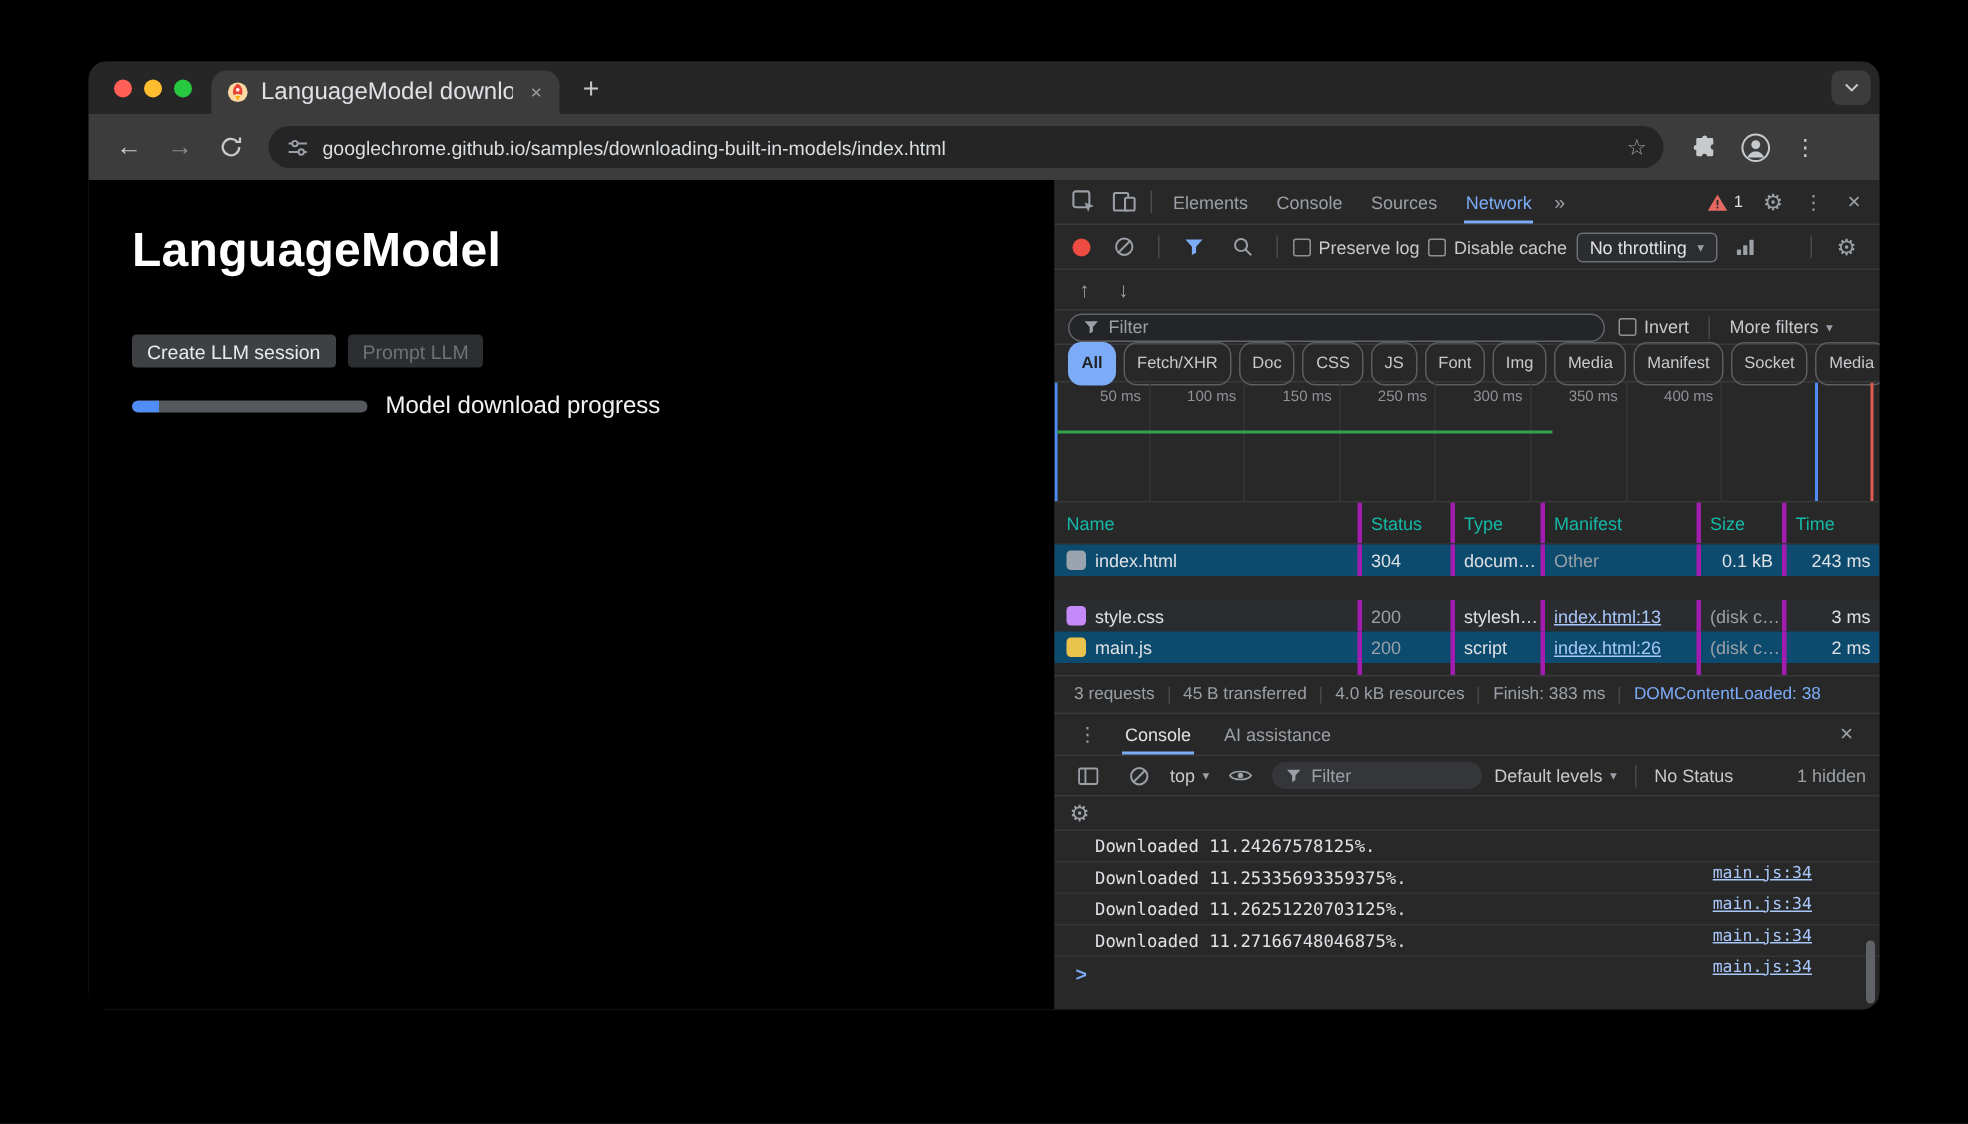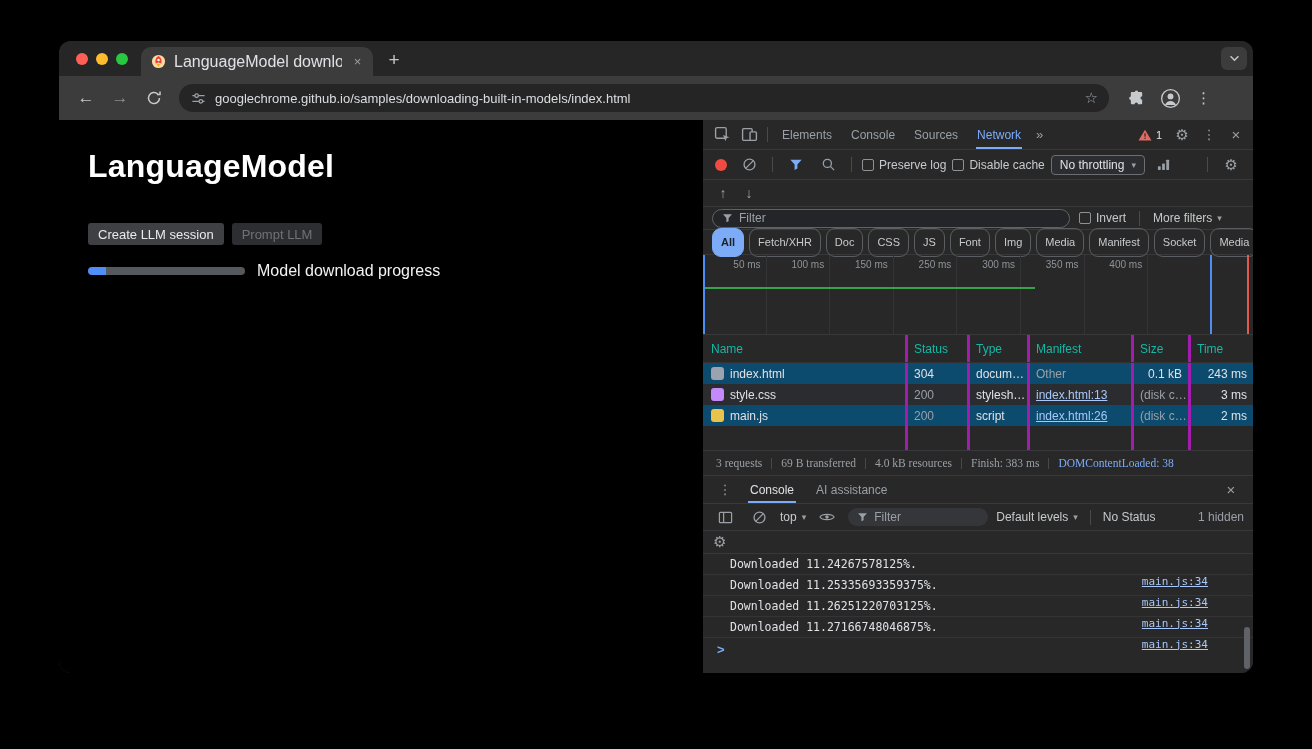--- a/index.html
+++ b/index.html
@@ -92,35 +92,35 @@
   .greenline{position:absolute;left:2px;top:32px;width:330px;height:2px;background:#37a24c;}
   .marker{position:absolute;top:0;bottom:0;width:2px;}
   .marker.blue{background:#4e8df6;}
   .marker.red{background:#e05a4f;}
 
   .nettable{height:115px;display:flex;flex-direction:column;font-size:12px;flex:none;}
   .nt-head,.net-row,.nt-fill{display:grid;grid-template-columns:202px 62px 60px 104px 57px 1fr;flex:none;}
   .nt-head{height:28px;color:#14b8a6;border-bottom:1px solid #333335;}
   .net-row{height:21px;}
   .net-row.odd{background:#0c4a6e;}
-  .net-row.even{background:#2b2c2f;}
+  .net-row.even{background:#2b2c2f;margin-top:16px;}
   .nt-fill{flex:1;}
   .c{padding:0 6px;display:flex;align-items:center;white-space:nowrap;overflow:hidden;border-left:3px solid #a21caf;min-width:0;}
   .c:first-child{border-left:none;padding-left:8px;}
   .c.num{justify-content:flex-end;}
   .dim{color:#9aa0a6;}
   .linktext{color:#a8c7fa;text-decoration:underline;}
   .ficon{width:13px;height:13px;border-radius:3px;margin-right:6px;flex:none;}
   .ficon.doc{background:#9aa3ae;}
   .ficon.css{background:#c58af9;}
   .ficon.js{background:#e9c34c;}
 
   .summary{height:25px;border-top:1px solid #39393b;display:flex;align-items:center;padding:0 4px;
            font-size:11.5px;color:#9aa0a6;overflow:hidden;flex:none;}
-  .sumitem{white-space:nowrap;padding:0 9px;flex:none;font-family:Liberation Serif, serif;}
+  .sumitem{white-space:nowrap;padding:0 9px;flex:none;}
   .sumitem.blue{color:#7cacf8;}
   .sumdiv{width:1px;height:11px;background:#48484a;flex:none;}
 
   .drawer{flex:1;display:flex;flex-direction:column;border-top:1px solid #39393b;position:relative;min-height:0;}
   .drawer-tabbar{height:28px;display:flex;align-items:center;border-bottom:1px solid #39393b;padding:0 9px;gap:2px;flex:none;}
   .drw-tab{height:100%;display:flex;align-items:center;padding:0 10px;font-size:12px;color:#9aa0a6;position:relative;}
   .drw-tab.active{color:#dfe1e5;}
   .drw-tab.active::after{content:"";position:absolute;left:8px;right:8px;bottom:0;height:2px;background:#7cacf8;}
   .drw-close{margin-left:auto;}
 
@@ -431,21 +431,21 @@
             <div class="c"></div>
             <div class="c"></div>
             <div class="c"></div>
             <div class="c"></div>
         </div>
       </div>
 
       <div class="summary">
         <span class="sumitem">3 requests</span>
         <span class="sumdiv"></span>
-        <span class="sumitem">69 B transferred</span>
+        <span class="sumitem">45 B transferred</span>
         <span class="sumdiv"></span>
         <span class="sumitem">4.0 kB resources</span>
         <span class="sumdiv"></span>
         <span class="sumitem">Finish: 383 ms</span>
         <span class="sumdiv"></span>
         <span class="sumitem blue">DOMContentLoaded: 38</span>
       </div>
 
       <div class="drawer">
         <div class="drawer-tabbar">

